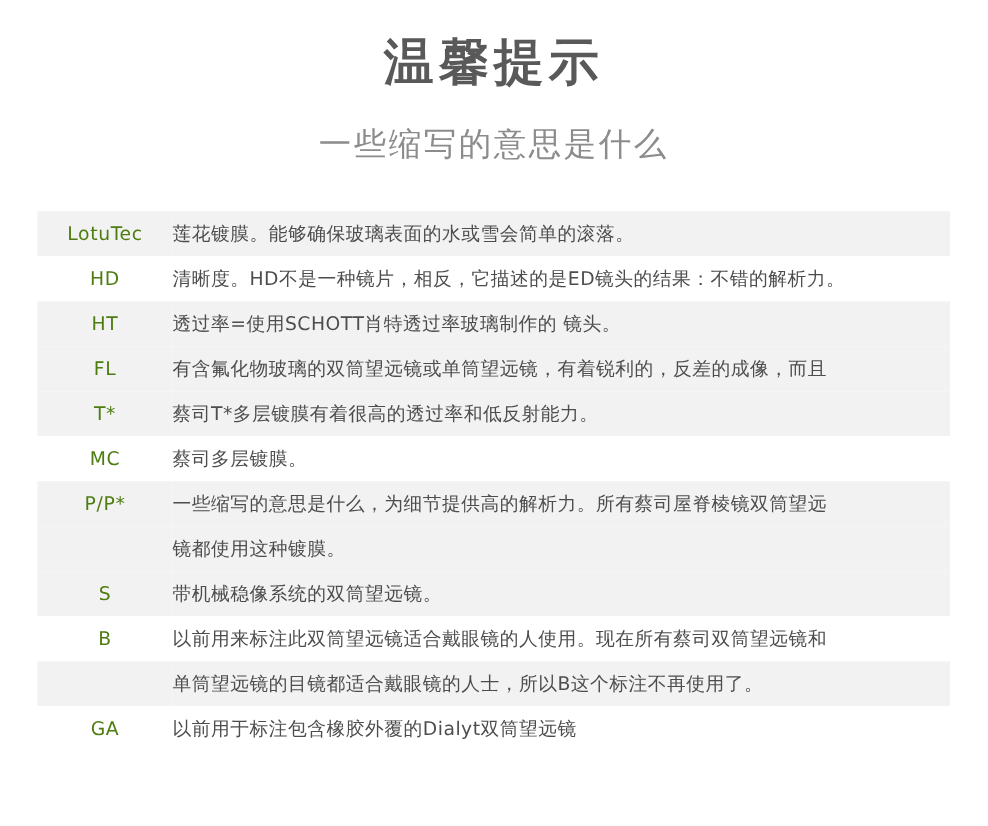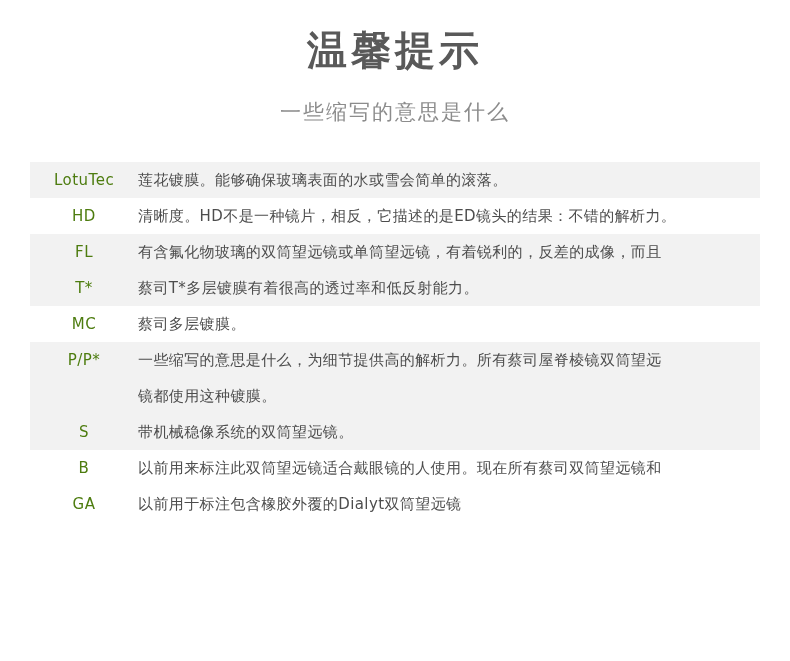--- a/index.html
+++ b/index.html
@@ -24,21 +24,21 @@
     text-align: center;
     font-size: 40px;
     font-weight: bold;
     color: #595959;
     letter-spacing: 4px;
     padding-top: 26px;
     line-height: 1.2;
   }
   .subtitle {
     text-align: center;
-    font-size: 21px;
+    font-size: 26px;
     color: #8c8c8c;
     letter-spacing: 2px;
     padding-top: 24px;
     font-weight: normal;
   }
   .glossary {
     margin-top: 36px;
     padding: 0 30px 0 30px;
     box-sizing: border-box;
     width: 790px;
@@ -106,20 +106,28 @@
 
         <tr class="row-plain r-h1">
           <td class="term-cell">
               <span class="term-inner">HD</span>
             </td>
           <td class="def-cell">
               <span class="def-inner">清晰度。HD不是一种镜片，相反，它描述的是ED镜头的结果：不错的解析力。</span>
             </td>
         </tr>
 
+        <tr class="row-shade r-h1">
+          <td class="term-cell">
+              <span class="term-inner">HT</span>
+            </td>
+          <td class="def-cell">
+              <span class="def-inner">透过率=使用SCHOTT肖特透过率玻璃制作的 镜头。</span>
+            </td>
+        </tr>
 
 
         <tr class="row-shade r-h1">
           <td class="term-cell">
               <span class="term-inner">FL</span>
             </td>
           <td class="def-cell">
               <span class="def-inner">有含氟化物玻璃的双筒望远镜或单筒望远镜，有着锐利的，反差的成像，而且</span>
             </td>
         </tr>
@@ -172,20 +180,28 @@
 
         <tr class="row-plain r-h1">
           <td class="term-cell">
               <span class="term-inner">B</span>
             </td>
           <td class="def-cell">
               <span class="def-inner">以前用来标注此双筒望远镜适合戴眼镜的人使用。现在所有蔡司双筒望远镜和</span>
             </td>
         </tr>
 
+        <tr class="row-shade r-h1">
+          <td class="term-cell">
+              <span class="term-inner"></span>
+            </td>
+          <td class="def-cell">
+              <span class="def-inner">单筒望远镜的目镜都适合戴眼镜的人士，所以B这个标注不再使用了。</span>
+            </td>
+        </tr>
 
         <tr class="row-plain r-h1">
           <td class="term-cell">
               <span class="term-inner">GA</span>
             </td>
           <td class="def-cell">
               <span class="def-inner">以前用于标注包含橡胶外覆的Dialyt双筒望远镜</span>
             </td>
         </tr>
 

